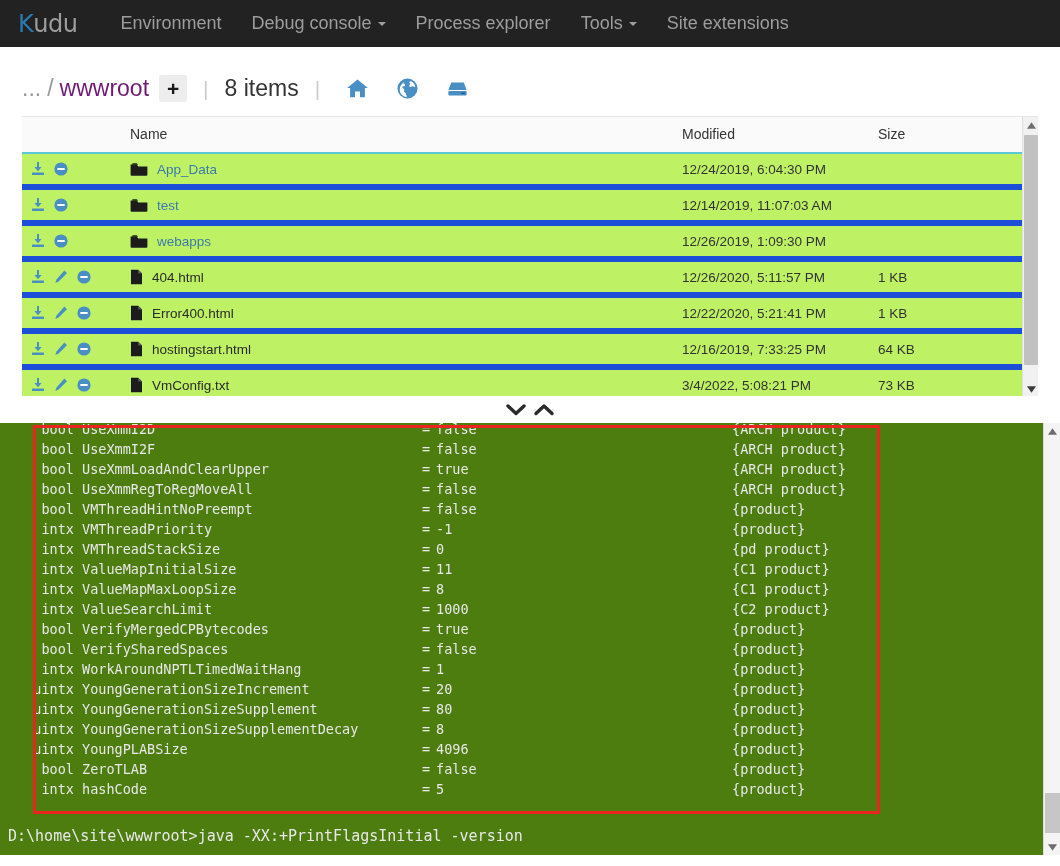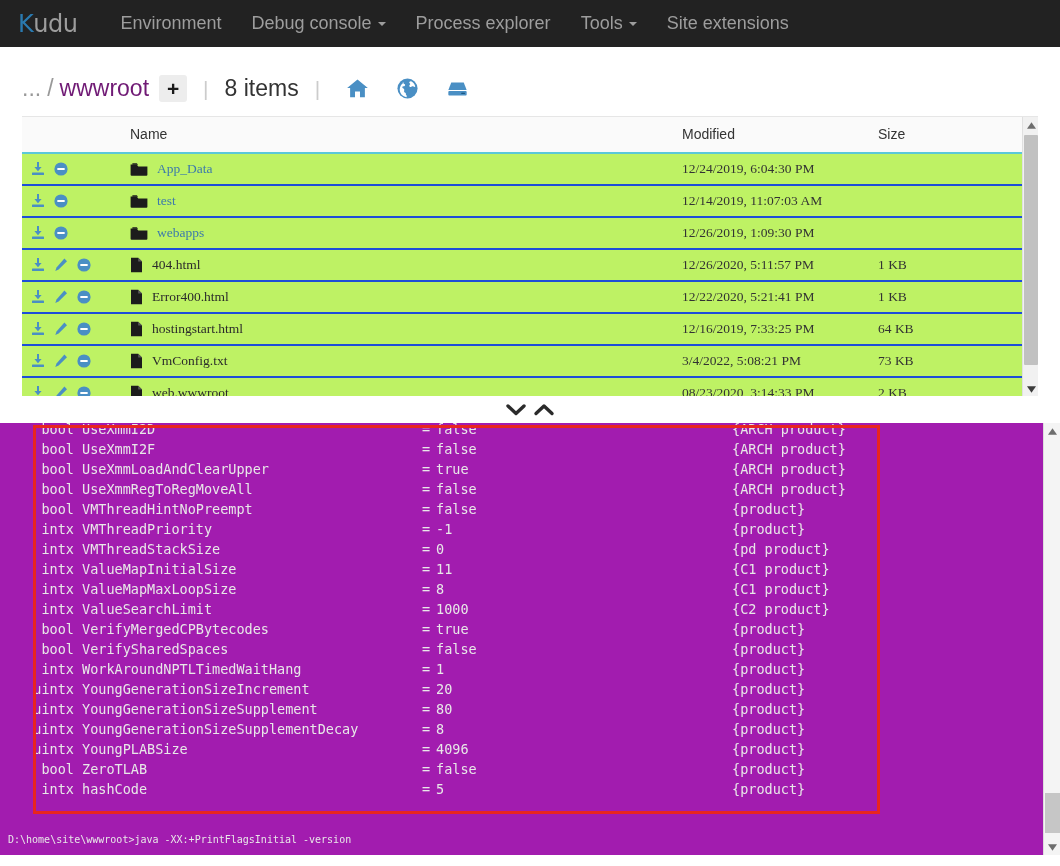--- a/index.html
+++ b/index.html
@@ -108,25 +108,24 @@
     text-align: left;
     font-weight: 400;
     color: #333333;
     font-size: 14px;
     padding: 9px 0 10px 0;
     background: #fafafa;
     border-bottom: 2px solid #5bc8d8;
   }
   #filetable td {
     padding: 7px 0 7px 0;
-    border-bottom: 2px solid #1d4ed8;
+    border-bottom: 6px solid #1d4ed8;
     color: #333333;
     vertical-align: middle;
     height: 31px;
-    font-family: Liberation Serif, serif;
   }
   .col-actions { width: 108px; padding-left: 8px !important; }
   .col-name    { width: 552px; }
   .col-mod     { width: 196px; }
   .col-size    { width: 144px; }
   .hdr-blank { background:#fafafa; }
   .name-cell { display: flex; align-items: center; gap: 9px; }
   .fname { color: #3d7aab; cursor: pointer; }
   .fname.file { color: #2b2b2b; }
   .actions { display: flex; align-items: center; gap: 7px; }
@@ -162,21 +161,21 @@
     align-items: center;
     justify-content: center;
     gap: 6px;
     background: #ffffff;
   }
   .chev { cursor: pointer; display: inline-flex; }
 
   
   #console-wrap {
     position: relative;
-    background: #a21caf;
+    background: #4d7c0f;
     height: 432px;
     overflow: hidden;
   }
   #console-scroll-region {
     position: absolute;
     left: 0; top: 0; right: 17px; bottom: 0;
     overflow: hidden;
   }
   #console-lines {
     position: absolute;
@@ -193,21 +192,21 @@
   .cline { display: block; height: 20px; }
   .c-type  { display: inline-block; width: 74px; text-align: right; }
   .c-name  { display: inline-block; width: 348px; padding-left: 8px; }
   .c-eq    { display: inline-block; width: 14px; }
   .c-val   { display: inline-block; width: 296px; }
   .c-kind  { display: inline-block; }
   #prompt-line {
     position: absolute;
     left: 0; bottom: 10px;
     font-family: "DejaVu Sans Mono", monospace;
-    font-size: 10px;
+    font-size: 15px;
     color: #e8e8e8;
     padding-left: 8px;
     white-space: pre;
   }
   
   #red-box {
     position: absolute;
     left: 33px;
     top: 2px;
     width: 847px;

